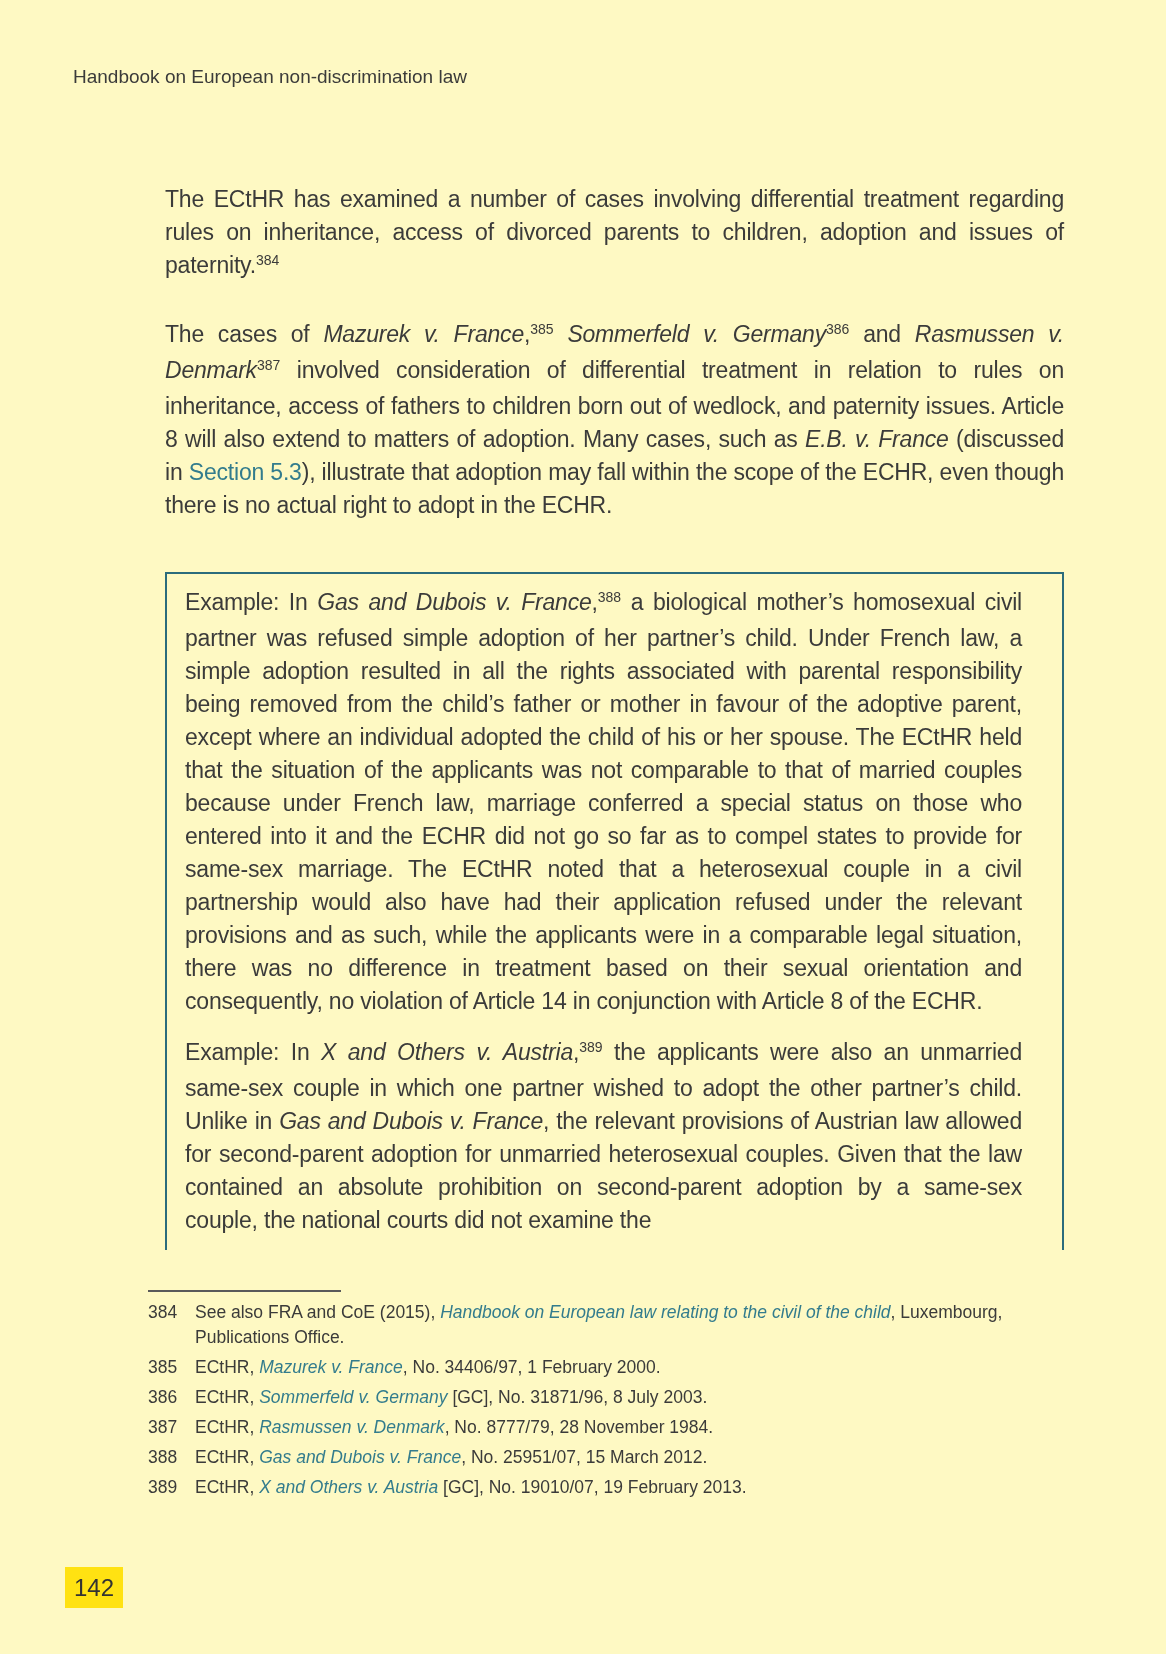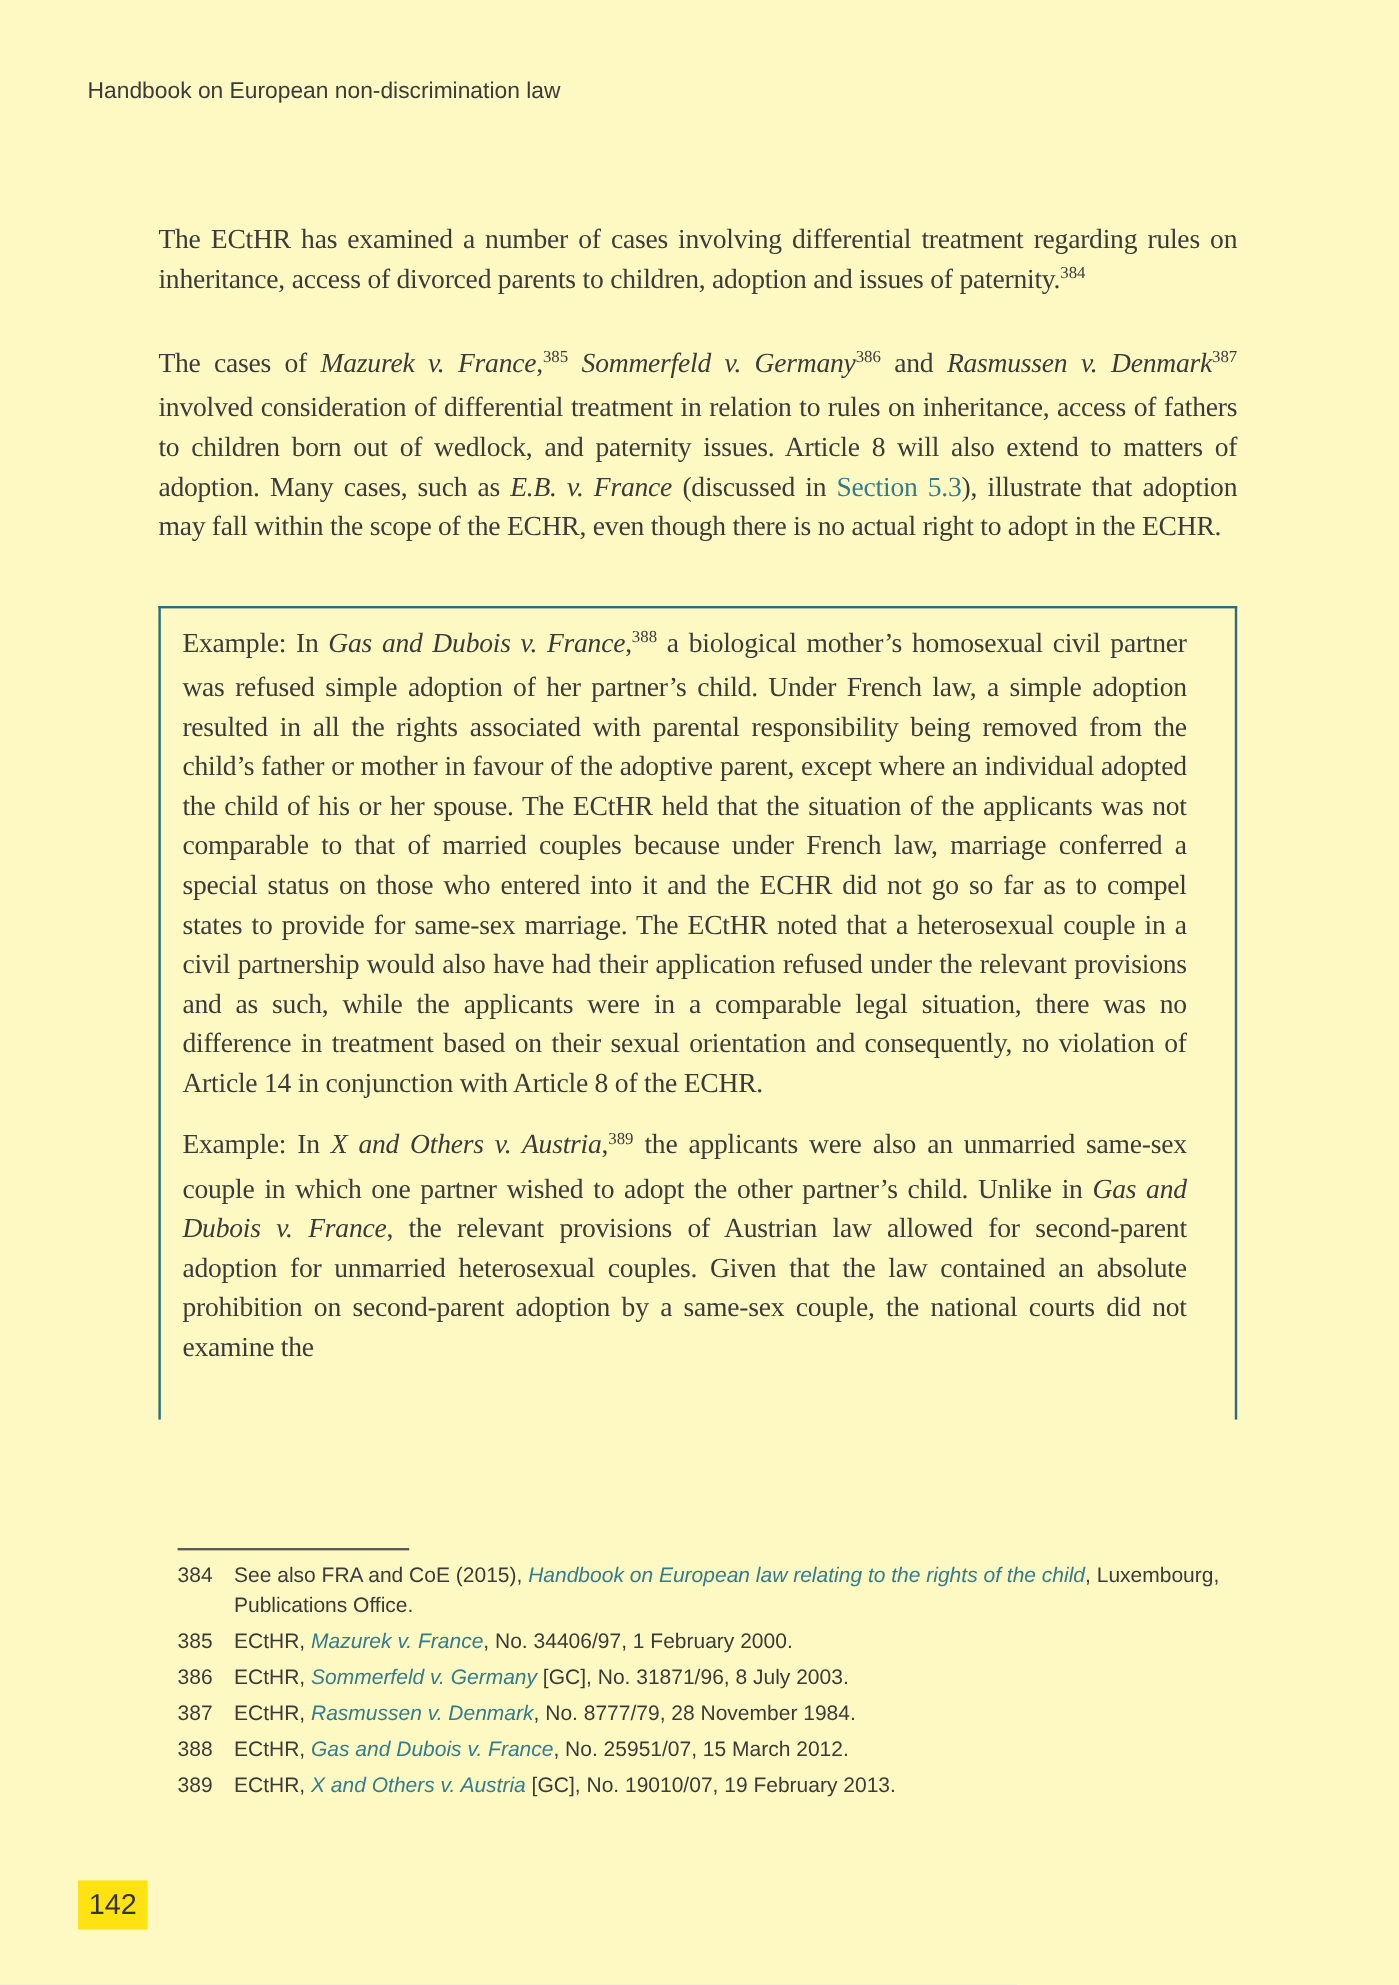--- a/index.html
+++ b/index.html
@@ -15,21 +15,21 @@
     background:#fef9c3;
     overflow:hidden;
     font-family:"Liberation Sans", sans-serif;
     color:var(--text);
   }
   .running-header{
     position:absolute;left:73px;top:66px;
     font-size:19px;letter-spacing:0;
   }
   .content{
-    position:absolute;left:132px;top:183px;width:899px;font-family:Liberation Serif, serif;
+    position:absolute;left:165px;top:183px;width:899px;
   }
   .body-par{
     margin:0 0 33px 0;
     font-size:23px;line-height:33px;
     letter-spacing:-0.2px;
     text-align:justify;
   }
   .example-box{
     margin-top:50px;
     border:2px solid var(--border-teal);
@@ -99,21 +99,21 @@
       <p class="box-par"><span class="seg-n">Example: In </span><span class="seg-i">X and Others v. Austria</span><span class="seg-n">,</span><span class="seg-sup">389</span><span class="seg-n"> the applicants were also an unmarried same-sex couple in which one partner wished to adopt the other partner’s child. Unlike in </span><span class="seg-i">Gas and Dubois v. France</span><span class="seg-n">, the relevant provisions of Austrian law allowed for second-parent adoption for unmarried heterosexual couples. Given that the law contained an absolute prohibition on second-parent adoption by a same-sex couple, the national courts did not examine the</span></p>
     </div>
 
   </div>
 
   <div class="footnote-sep"></div>
 
   <div class="footnotes">
     <div class="footnote">
       <span class="fn-num">384</span>
-      <span class="fn-text"><span class="seg-n">See also FRA and CoE (2015), </span><span class="seg-ilink">Handbook on European law relating to the rights of the child</span><span class="seg-n">, Luxembourg, Publications Office.</span></span>
+      <span class="fn-text"><span class="seg-n">See also FRA and CoE (2015), </span><span class="seg-ilink">Handbook on European law relating to the civil of the child</span><span class="seg-n">, Luxembourg, Publications Office.</span></span>
     </div>
 
     <div class="footnote">
       <span class="fn-num">385</span>
       <span class="fn-text"><span class="seg-n">ECtHR, </span><span class="seg-ilink">Mazurek v. France</span><span class="seg-n">, No. 34406/97, 1 February 2000.</span></span>
     </div>
 
     <div class="footnote">
       <span class="fn-num">386</span>
       <span class="fn-text"><span class="seg-n">ECtHR, </span><span class="seg-ilink">Sommerfeld v. Germany</span><span class="seg-n"> [GC], No. 31871/96, 8 July 2003.</span></span>

